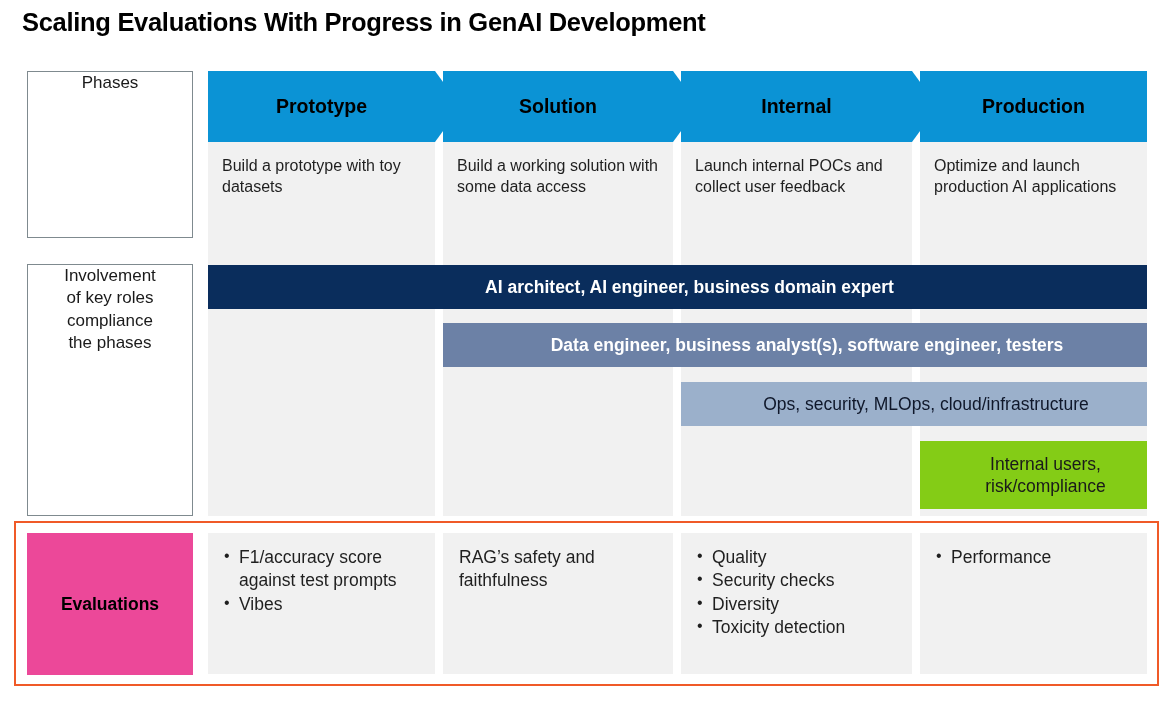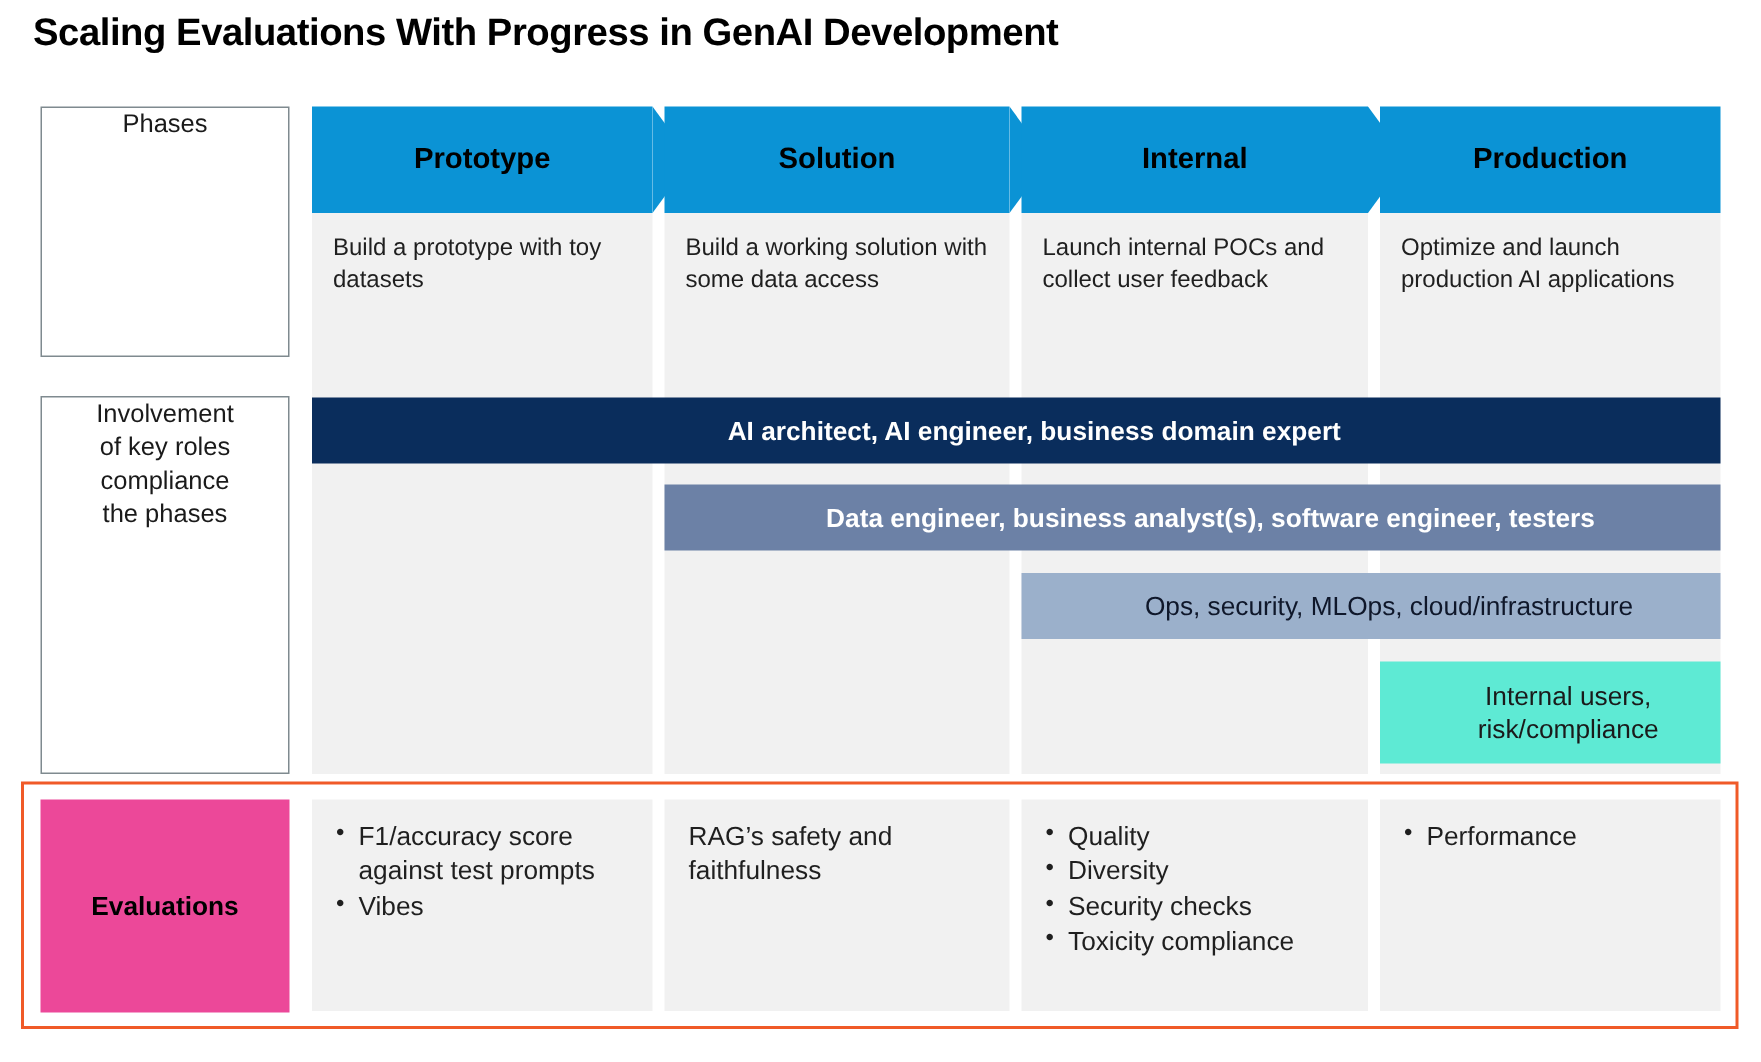--- a/index.html
+++ b/index.html
@@ -57,21 +57,21 @@
   }
   .role-bar {
     position: absolute;
     display: flex; align-items: center; justify-content: center;
     text-align: center;
     font-size: 17.5px; line-height: 1.28; padding-left: 24px;
   }
   .role-bar.b1 { background: #0a2d5c; color: #ffffff; font-weight: bold; }
   .role-bar.b2 { background: #6c81a6; color: #ffffff; font-weight: bold; }
   .role-bar.b3 { background: #9bb0cb; color: #0f172a; }
-  .role-bar.b4 { background: #5eead4; color: #1a1a1a; }
+  .role-bar.b4 { background: #84cc16; color: #1a1a1a; }
 
   
   #eval-frame {
     position: absolute; left: 14px; top: 521px;
     width: 1145px; height: 165px;
     border: 2.5px solid #f05a28;
     background: #ffffff;
   }
   #eval-chip {
     position: absolute; left: 27px; top: 533px;
@@ -174,23 +174,23 @@
         </ul>
       </div>
       <div class="eval-body" style="left: 443px; width: 230px;">
         <ul>
           <li class="nobullet">RAG’s safety and faithfulness</li>
         </ul>
       </div>
       <div class="eval-body" style="left: 681px; width: 231px;">
         <ul>
           <li>Quality</li>
+          <li>Security checks</li>
           <li>Diversity</li>
-          <li>Security checks</li>
-          <li>Toxicity compliance</li>
+          <li>Toxicity detection</li>
         </ul>
       </div>
       <div class="eval-body" style="left: 920px; width: 227px;">
         <ul>
           <li>Performance</li>
         </ul>
       </div>
     </div>
 
 </div>

